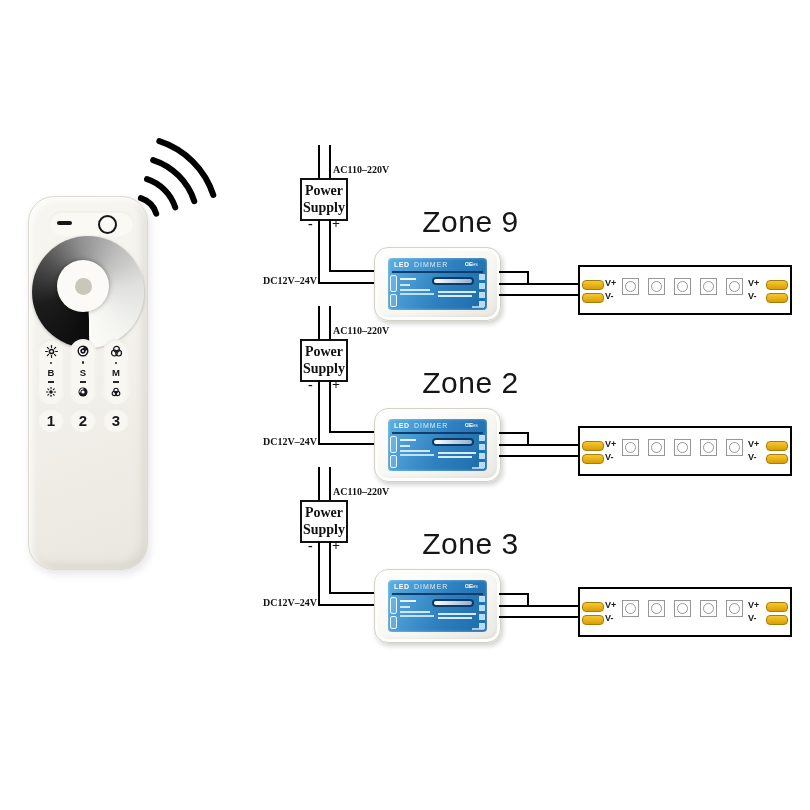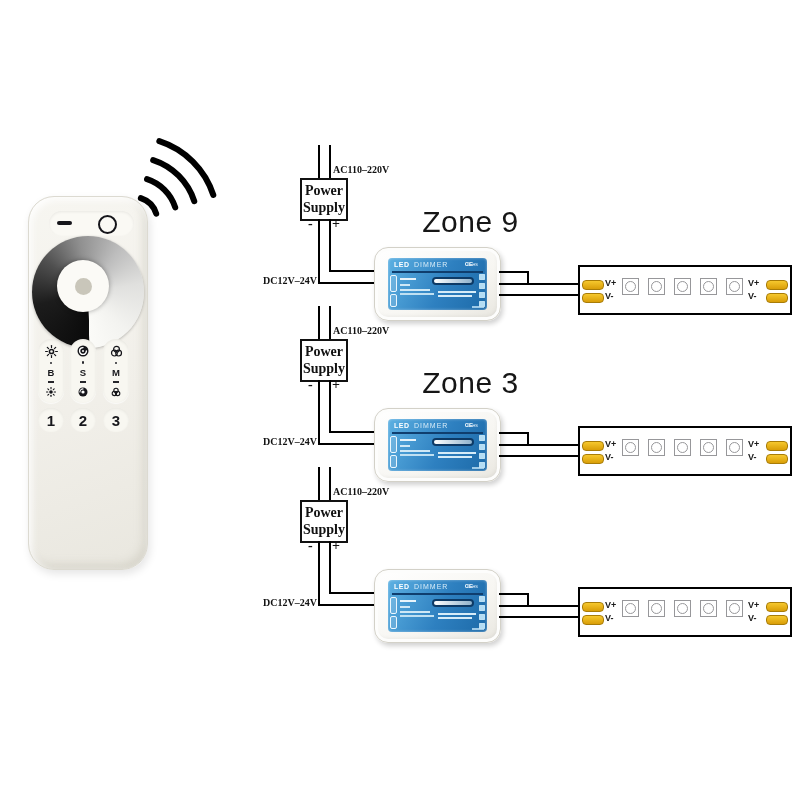--- a/index.html
+++ b/index.html
@@ -300,21 +300,21 @@
       <div class="led" style="left:68px;"></div>
       <div class="led" style="left:94px;"></div>
       <div class="led" style="left:120px;"></div>
       <div class="led" style="left:146px;"></div>
       <div class="vlab" style="left:168px;top:12px;">V+</div>
       <div class="vlab" style="left:168px;top:25px;">V-</div>
       <div class="pad" style="right:2px;top:13px;"></div>
       <div class="pad" style="right:2px;top:26px;"></div>
     </div>
 
-    <div class="zone-title">Zone 3</div>
+    <div class="zone-title">Zone 2</div>
   </div>
 
   <div class="zone z3">
     <div class="wire" style="left:63px;top:2px;width:2px;height:33px;"></div>
     <div class="wire" style="left:74px;top:2px;width:2px;height:33px;"></div>
     <div class="serif-lbl" style="left:78px;top:21px;">AC110–220V</div>
     <div class="ps-box">
       <div>Power</div>
       <div>Supply</div>
     </div>
@@ -365,15 +365,16 @@
       <div class="led" style="left:68px;"></div>
       <div class="led" style="left:94px;"></div>
       <div class="led" style="left:120px;"></div>
       <div class="led" style="left:146px;"></div>
       <div class="vlab" style="left:168px;top:12px;">V+</div>
       <div class="vlab" style="left:168px;top:25px;">V-</div>
       <div class="pad" style="right:2px;top:13px;"></div>
       <div class="pad" style="right:2px;top:26px;"></div>
     </div>
 
+    <div class="zone-title">Zone 3</div>
   </div>
 
 </div>
 
 </body></html>

